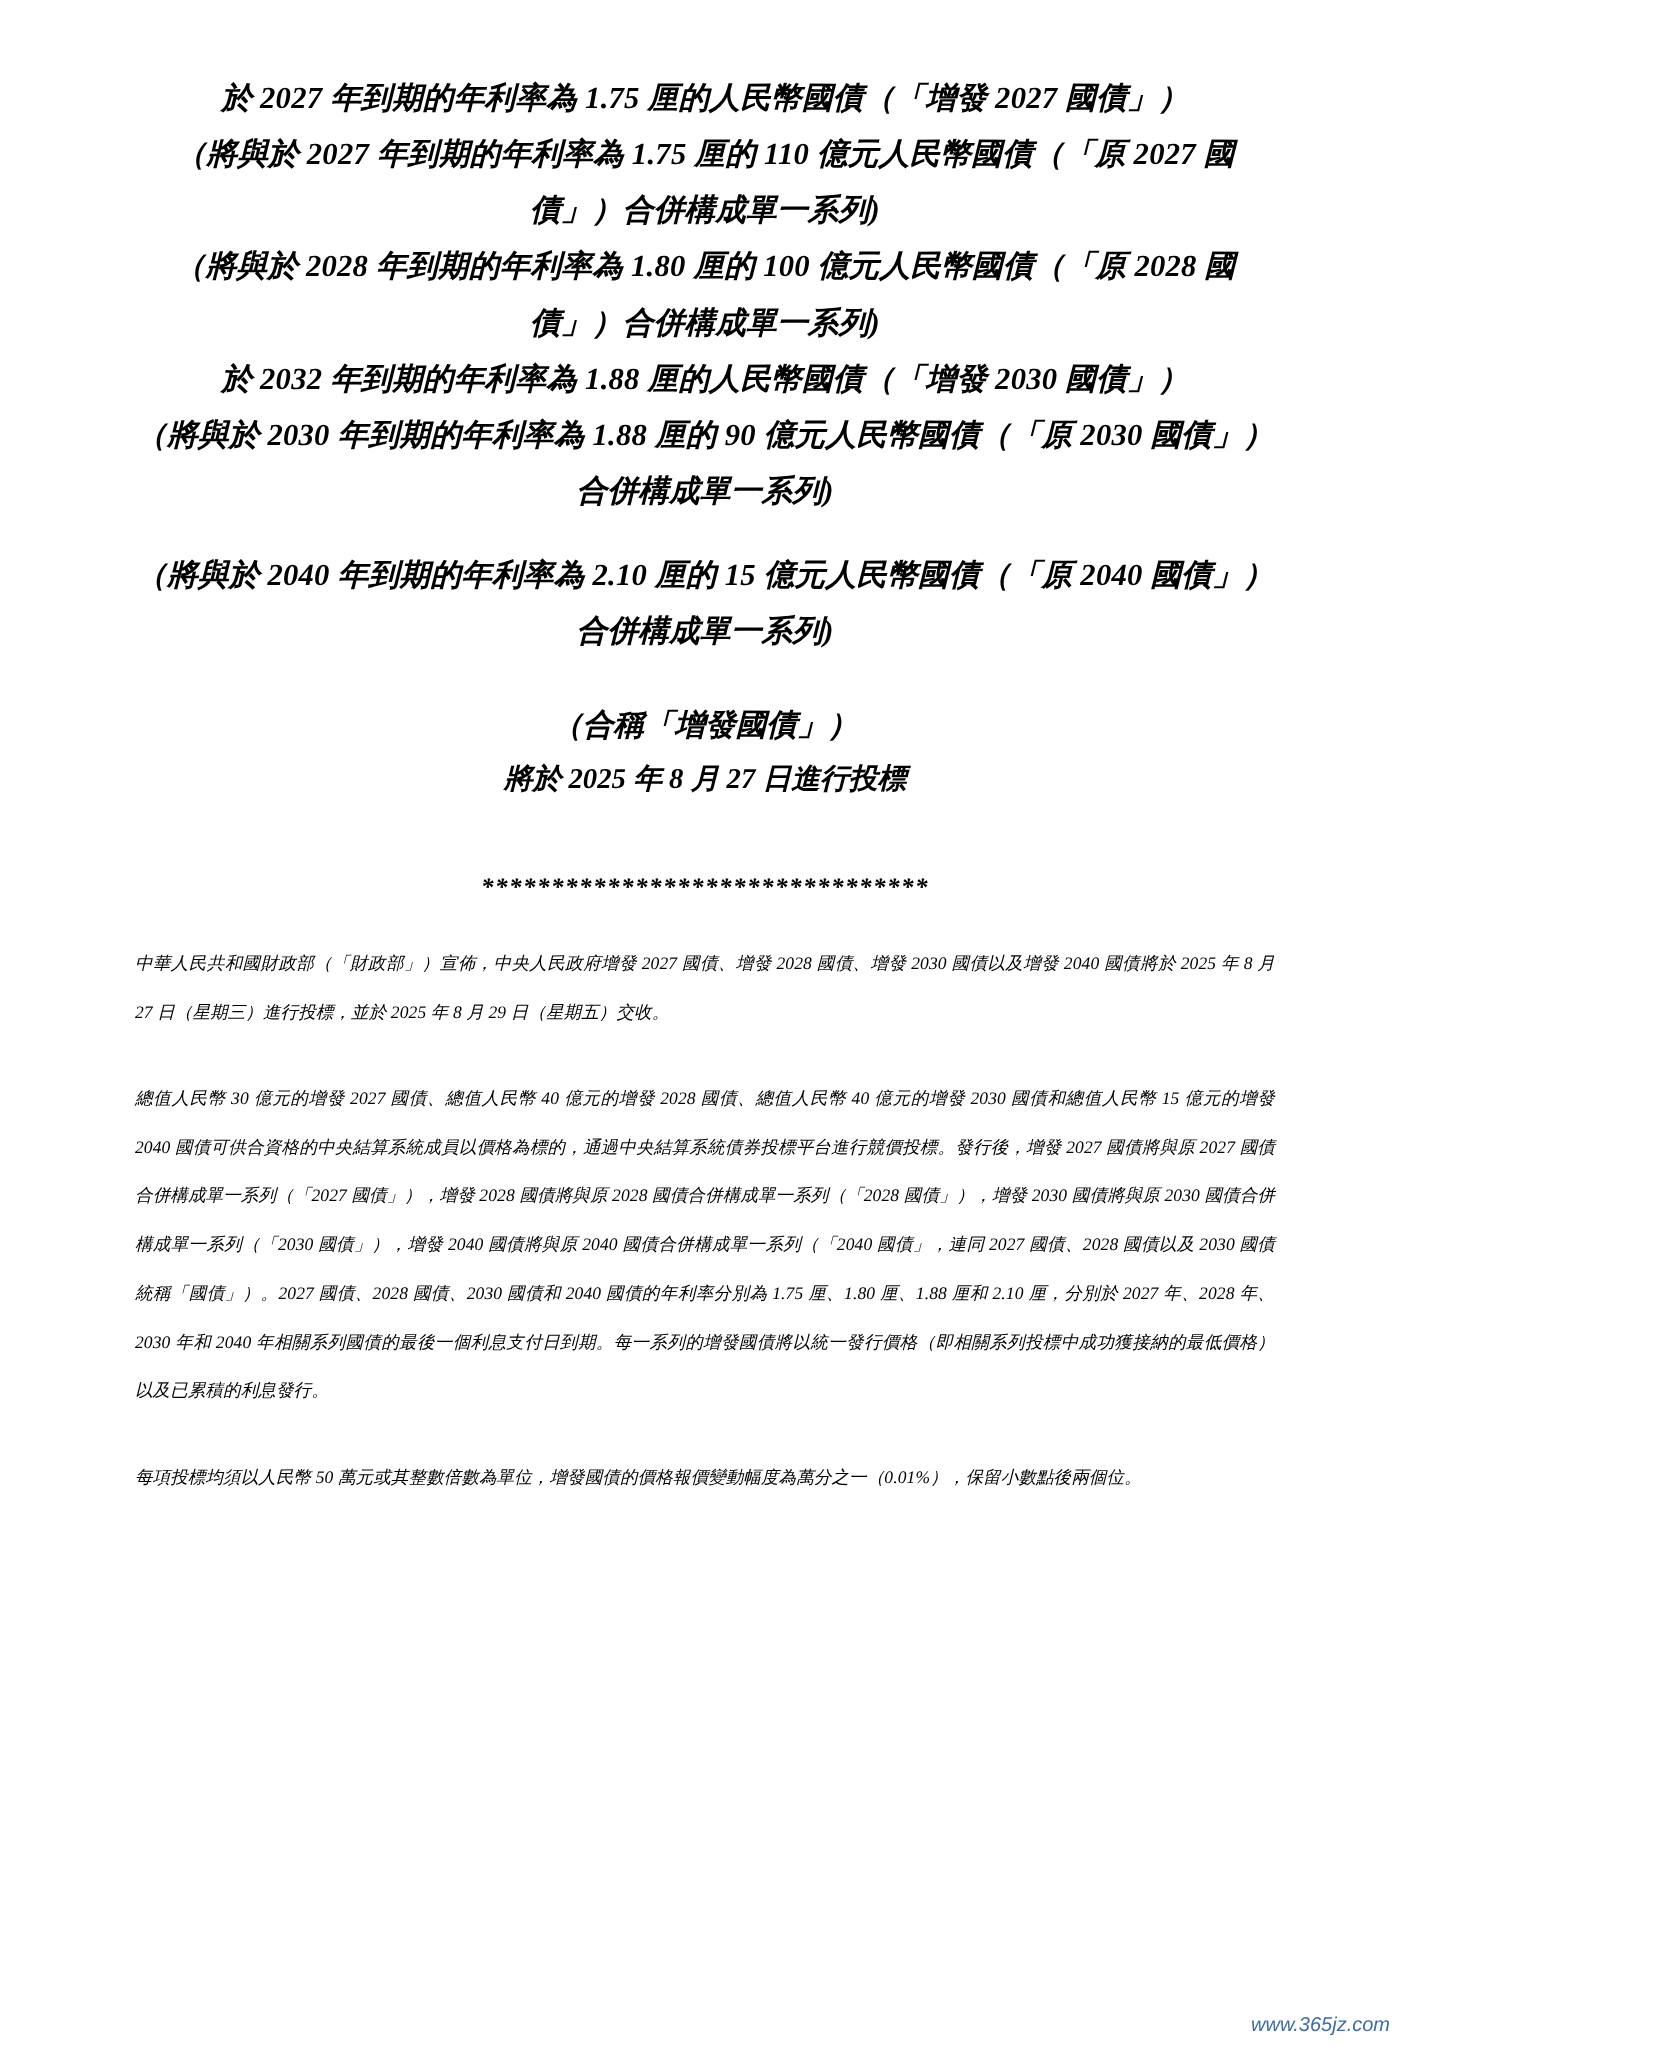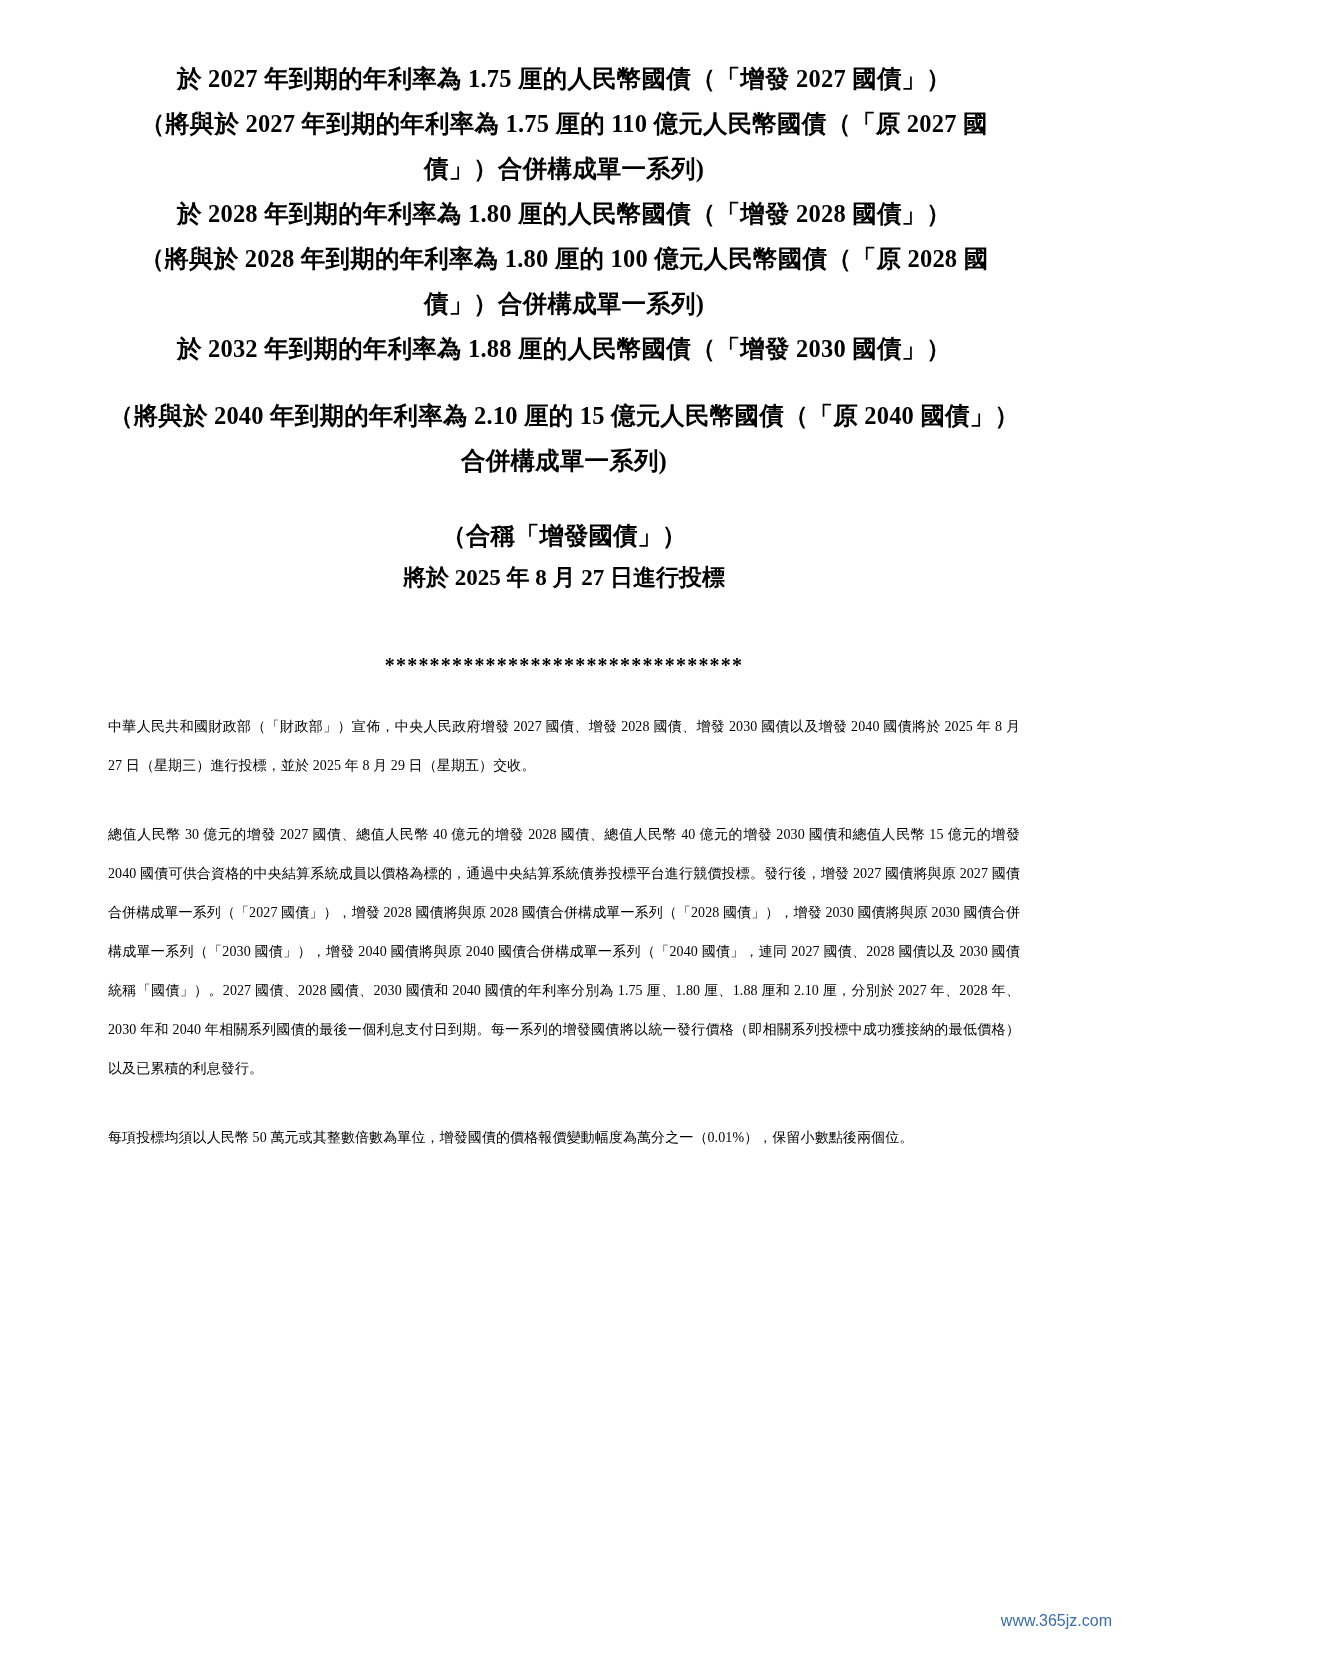--- a/index.html
+++ b/index.html
@@ -13,20 +13,21 @@
     font-family: "Liberation Serif", "DejaVu Serif", serif;
     color: #000000;
     position: relative;
   }
   .page {
     width: 1128px;
     min-height: 1654px;
     box-sizing: border-box;
     padding: 56px 108px 0 108px;
     position: relative;
+    font-style: italic;
   }
   .heading-block {
     text-align: center;
   }
   .hl {
     font-weight: bold;
     font-size: 24.5px;
     line-height: 45px;
     text-align: center;
     letter-spacing: 0.2px;
@@ -75,24 +76,24 @@
 </head>
 <body>
 
 <div class="page">
 
   <div class="heading-block">
 
     <div class="hl">於 2027 年到期的年利率為 1.75 厘的人民幣國債（「增發 2027 國債」）</div>
     <div class="hl">（將與於 2027 年到期的年利率為 1.75 厘的 110 億元人民幣國債（「原 2027 國債」）合併構成單一系列)</div>
 
-    <div class="hl">於 2028 年到期的年利率為 1.80 厘的人民幣國債（「增發 2028 國債」）</div>
     <div class="hl">（將與於 2028 年到期的年利率為 1.80 厘的 100 億元人民幣國債（「原 2028 國債」）合併構成單一系列)</div>
 
     <div class="hl">於 2032 年到期的年利率為 1.88 厘的人民幣國債（「增發 2030 國債」）</div>
+    <div class="hl">（將與於 2030 年到期的年利率為 1.88 厘的 90 億元人民幣國債（「原 2030 國債」）合併構成單一系列)</div>
 
     <div class="hl-gap"></div>
 
     <div class="hl">（將與於 2040 年到期的年利率為 2.10 厘的 15 億元人民幣國債（「原 2040 國債」）合併構成單一系列)</div>
 
     <div class="combined">（合稱「增發國債」）</div>
 
     <div class="tender-date">將於 2025 年 8 月 27 日進行投標</div>
 
     <div class="stars">********************************</div>

